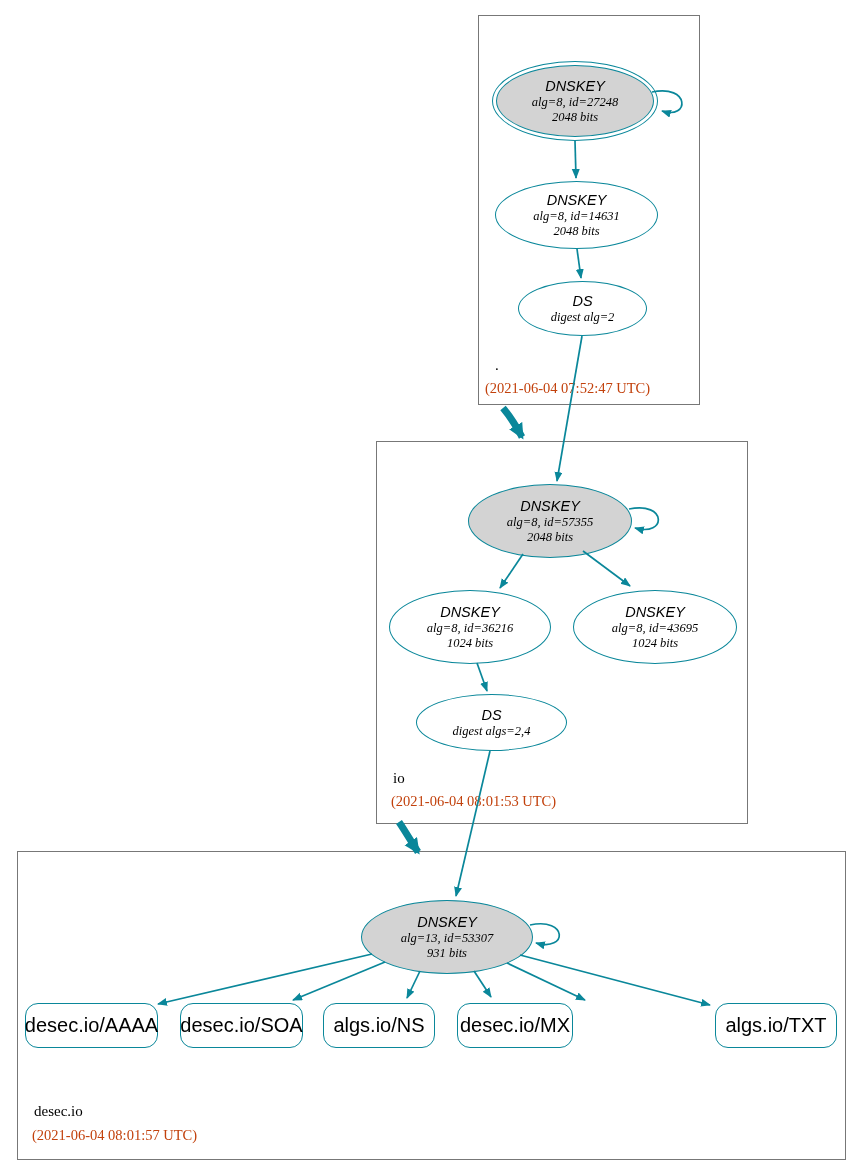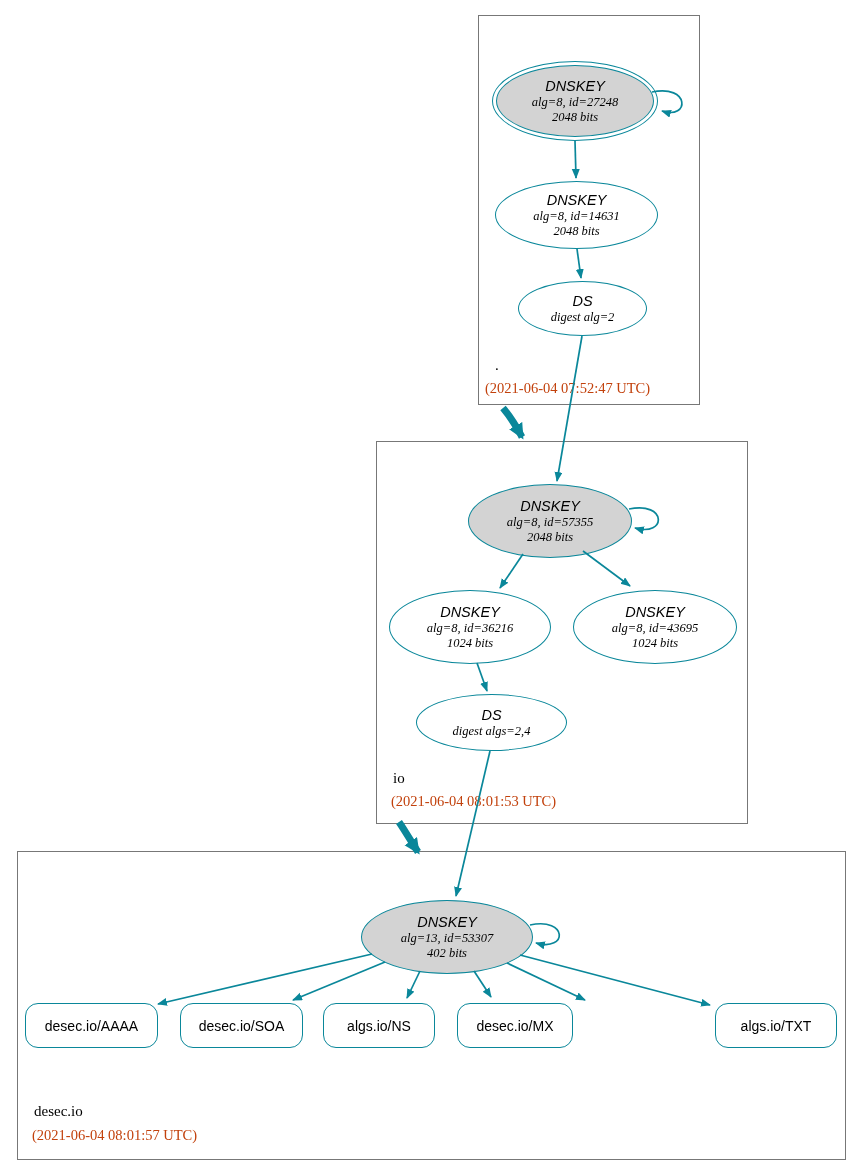--- a/index.html
+++ b/index.html
@@ -29,21 +29,21 @@
   .ellipse.double{background:transparent;border:1.8px solid #0a879a;}
   .inner-ring{
     position:absolute;left:3px;top:3px;right:3px;bottom:3px;border:1.8px solid #0a879a;
     border-radius:50%;background:#d3d3d3;z-index:-1;
   }
   .nline.title{font-size:14.5px;line-height:17px;font-family:"Liberation Sans",sans-serif;}
   .nline.sub{font-size:12.5px;line-height:15px;font-family:"Liberation Serif",serif;}
   .rrset{
     position:absolute;z-index:2;border:1.7px solid #0a879a;border-radius:13px;
     background:#ffffff;display:flex;align-items:center;justify-content:center;
-    font-size:14px;box-sizing:border-box;white-space:nowrap;
+    font-size:20px;box-sizing:border-box;white-space:nowrap;
   }
   .edges{position:absolute;left:0;top:0;z-index:5;pointer-events:none;}
 </style>
 </head>
 <body>
 
 <div class="canvas">
 
   <div class="zone-box" style="left:478px;top:15px;width:220px;height:388px">
     <div class="zone-name" style="left:16px;top:341px">.</div>
@@ -97,21 +97,21 @@
   </div>
 
   <div class="node ellipse" style="left:416px;top:694px;width:151px;height:57px">
     <div class="nline title">DS</div>
     <div class="nline sub">digest algs=2,4</div>
   </div>
 
   <div class="node ellipse gray" style="left:361px;top:900px;width:172px;height:74px">
     <div class="nline title">DNSKEY</div>
     <div class="nline sub">alg=13, id=53307</div>
-    <div class="nline sub">402 bits</div>
+    <div class="nline sub">931 bits</div>
   </div>
 
   <div class="rrset" style="left:25px;top:1003px;width:133px;height:45px">desec.io/AAAA</div>
   <div class="rrset" style="left:180px;top:1003px;width:123px;height:45px">desec.io/SOA</div>
   <div class="rrset" style="left:323px;top:1003px;width:112px;height:45px">algs.io/NS</div>
   <div class="rrset" style="left:457px;top:1003px;width:116px;height:45px">desec.io/MX</div>
   <div class="rrset" style="left:715px;top:1003px;width:122px;height:45px">algs.io/TXT</div>
 
   <svg class="edges" width="860" height="1173" viewBox="0 0 860 1173">
     <defs>

